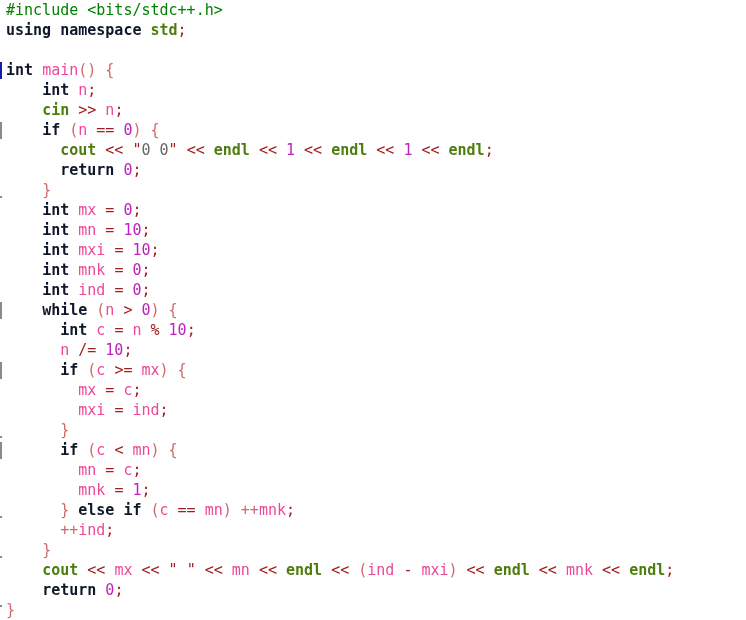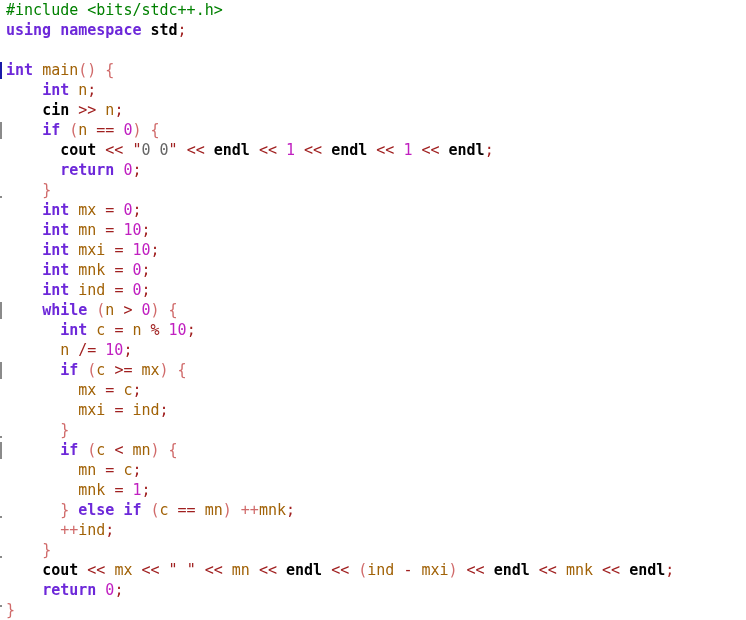--- a/index.html
+++ b/index.html
@@ -59,26 +59,26 @@
     color: #000000;
   }
   .ln {
     height: 20px;
     line-height: 20px;
     white-space: pre;
     padding-left: 2px;
   }
   
   .t-pre  { color: #008000; }
-  .t-kw   { color: #6d28d9; font-weight: bold; }
-  .t-lib  { color: #000000; font-weight: bold; }
+  .t-kw   { color: #0f172a; font-weight: bold; }
+  .t-lib  { color: #4d7c0f; font-weight: bold; }
   .t-num  { color: #c020c0; }
   .t-op   { color: #a02020; }
   .t-brk  { color: #d06a6a; }
-  .t-id   { color: #a16207; }
+  .t-id   { color: #ec4899; }
   .t-str  { color: #666666; margin-top: 32px; }
   .t-quo  { color: #a02020; }
 </style>
 </head>
 <body>
 
 <div id="editor">
 
   <div id="gutter">
     <div class="caret-mark" style="top:62px;  height:17px;"></div>

